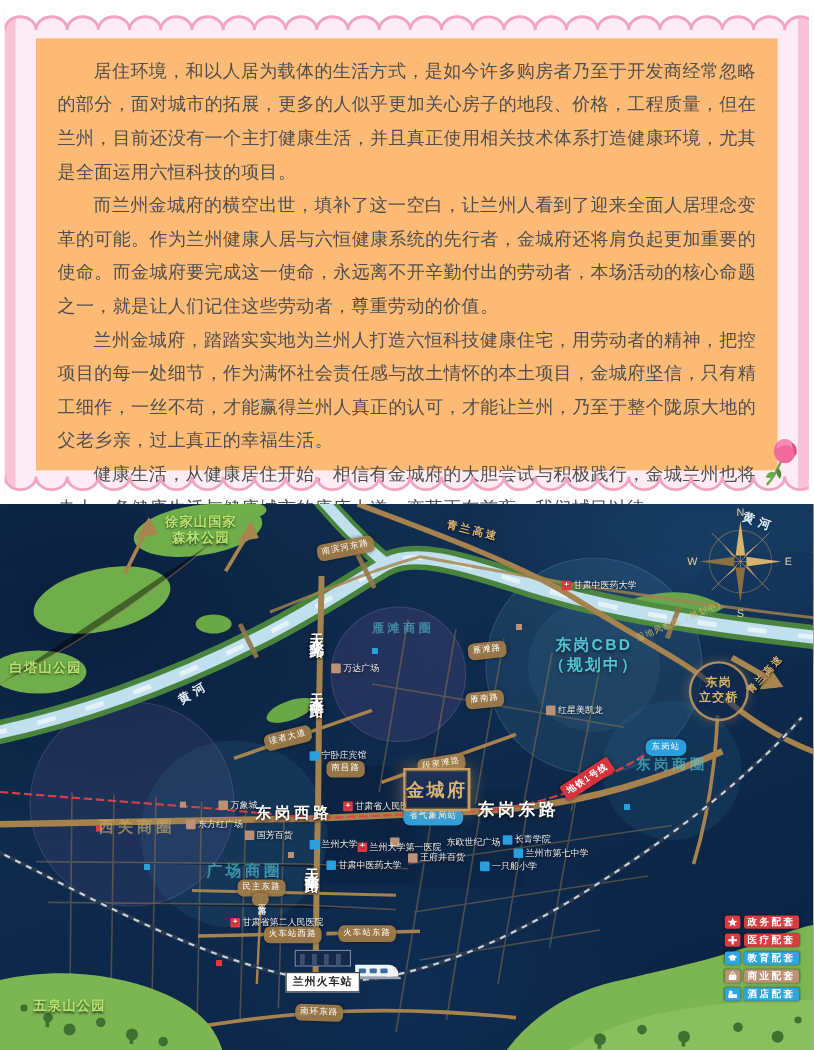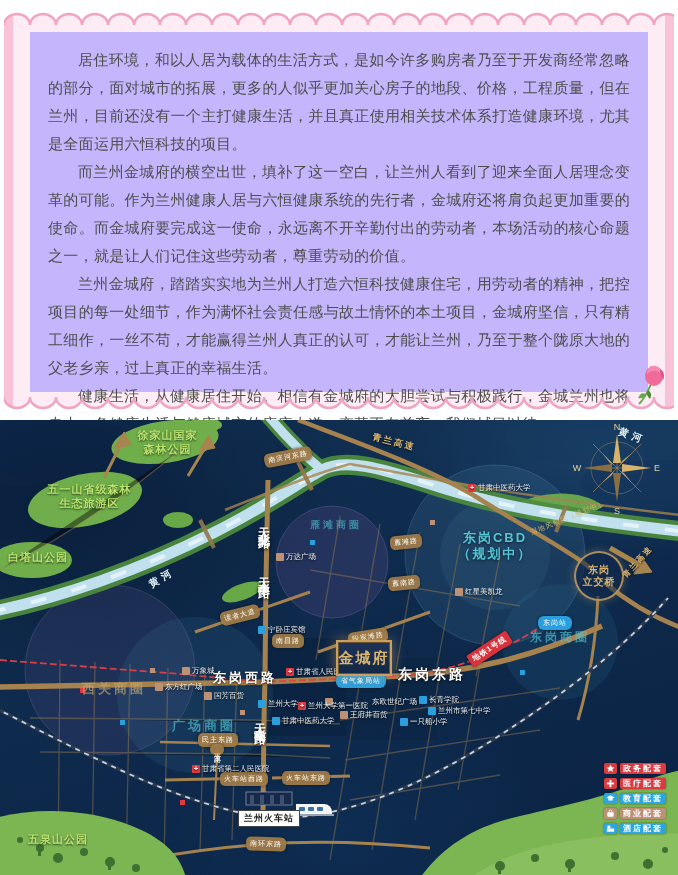--- a/index.html
+++ b/index.html
@@ -9,21 +9,21 @@
   }
   
   .frame{
     position:absolute;left:4px;top:8px;width:652px;height:406px;
     background:#fdecf3;border-left:9px solid #f8c3d6;border-right:9px solid #f8c3d6;
   }
   .wave{position:absolute;left:-9px;width:670px;height:24px;display:block;}
   .wave-top{top:-2px;}
   .wave-bottom{bottom:-2px;}
   .whitebox{
-    position:absolute;left:17px;right:17px;top:24px;bottom:22px;background:#c4b5fd;
+    position:absolute;left:17px;right:17px;top:24px;bottom:22px;background:#fdba74;
   }
   .article{
     padding:14px 18px 8px 18px;
   }
   .article p{
     margin:0;font-size:15px;line-height:28px;color:#4e4e4e;
     text-align:justify;text-indent:2em;letter-spacing:.3px;
   }
   .flower{position:absolute;right:-6px;bottom:4px;width:34px;height:46px;z-index:5;}
   
@@ -289,22 +289,20 @@
         <rect x="240" y="290" width="5" height="5" fill="#bd9176"></rect>
       <rect x="310" y="120" width="5" height="5" fill="#2b9fdd"></rect>
         <rect x="430" y="100" width="5" height="5" fill="#bd9176"></rect>
       <rect x="520" y="250" width="5" height="5" fill="#2b9fdd"></rect>
         <rect x="180" y="380" width="5" height="5" fill="#e03a40"></rect>
     </g>
   </svg>
 
   <div class="m-lbl park-lbl" style="left:120px;top:8px;width:95px;">徐家山国家
 森林公园</div>
-  <div class="m-lbl park-lbl" style="left:32px;top:62px;width:115px;">五一山省级森林
-生态旅游区</div>
   <div class="m-lbl park-lbl" style="left:8px;top:130px;">白塔山公园</div>
   <div class="m-lbl park-lbl" style="left:28px;top:412px;">五泉山公园</div>
 
   <div class="m-lbl river-lbl" style="left:148px;top:152px;transform:rotate(-31deg);">黄河</div>
   <div class="m-lbl river-lbl" style="left:618px;top:10px;transform:rotate(20deg);">黄河</div>
 
   <div class="m-lbl road-big" style="left:213px;top:252px;">东岗西路</div>
   <div class="m-lbl road-big" style="left:398px;top:248px;font-size:14px;">东岗东路</div>
   <div class="m-lbl road-vert" style="left:258px;top:98px;">天水北路</div>
   <div class="m-lbl road-vert" style="left:258px;top:148px;">天水中路</div>

